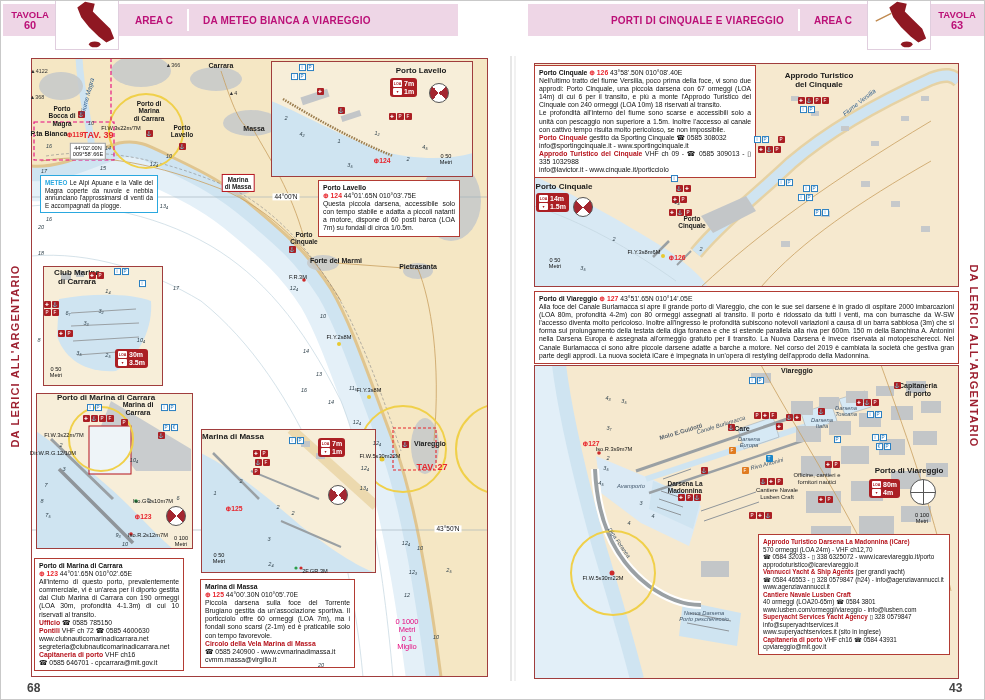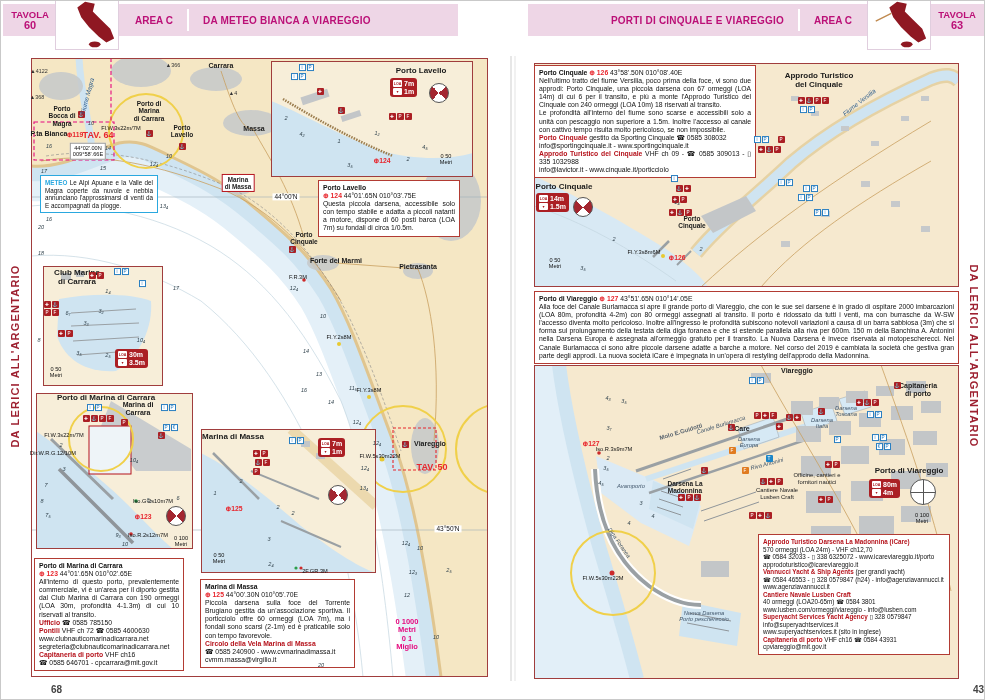--- a/index.html
+++ b/index.html
@@ -11,21 +11,21 @@
   .hr{left:527px;width:456px;justify-content:flex-end;}
   .tavblock{width:54px;text-align:center;color:#bb1077;font-weight:bold;font-size:9.5px;line-height:11px;}
   .tavnum{font-size:11px;}
   .thumb{position:absolute;top:-3px;width:62px;height:50px;background:#fff;border:1px solid #e0cede;z-index:6;}
   .thumb svg{width:100%;height:100%;}
   .areac{color:#bb1077;font-weight:bold;font-size:10px;padding:0 14px;}
   .hsep{width:2px;height:22px;background:#fff;}
   .htitle{color:#bb1077;font-weight:bold;font-size:10px;letter-spacing:.2px;padding:0 14px;}
   
   .sidelabel{position:absolute;color:#9d2030;font-weight:bold;font-size:11px;letter-spacing:1.2px;white-space:nowrap;z-index:5;}
-  .pageno{position:absolute;bottom:4px;font-size:10px;font-weight:bold;color:#444;z-index:5;margin-left:24px;}
+  .pageno{position:absolute;bottom:4px;font-size:12px;font-weight:bold;color:#444;z-index:5;}
   
   .frame{position:absolute;border:1.5px solid #a03d3d;box-sizing:border-box;z-index:10;pointer-events:none;}
   .iframe{position:absolute;border:1px solid #a03d3d;box-sizing:border-box;z-index:12;pointer-events:none;}
   .tbox{position:absolute;background:#fff;border:1px solid #b23b33;box-sizing:border-box;z-index:20;
         padding:3px 4px;font-size:6.8px;line-height:8.1px;color:#111;text-align:justify;}
   .tbox .bln{margin:0;}
   .seg-pl{font-weight:normal;}
   .seg-b{font-weight:bold;}
   .seg-rb{font-weight:bold;color:#b5121b;}
   .seg-ref{font-weight:bold;color:#e8262d;}
@@ -44,21 +44,21 @@
   .plain6{font-size:5.9px;color:#222;}
   .light{font-size:5.7px;color:#111;}
   .dep{font-size:5.5px;font-style:italic;color:#33444e;}
   .peak{font-size:5.4px;color:#333;}
   .lat{font-size:6.5px;background:#fff;padding:0 2px;color:#111;}
   .tav{font-size:9px;font-weight:bold;color:#e8262d;}
   .ref{font-size:6.8px;font-weight:bold;color:#e8262d;}
   .coordbox{font-size:5.6px;background:#fff;border:0.5px solid #999;padding:1px 2px;color:#111;}
   .ititle{font-size:8px;font-weight:bold;}
   .scale{font-size:5.6px;color:#111;}
-  .scale-mag{font-size:7.5px;font-weight:bold;color:#e5087e;}
+  .scale-mag{font-size:7.5px;font-weight:normal;color:#e5087e;}
   .svc span{display:inline-block;width:7px;height:7px;background:#ab1f24;color:#fff;font-size:4.6px;
             line-height:7px;text-align:center;margin:0 .5px;vertical-align:middle;border-radius:1px;}
   .infs span{display:inline-block;width:7px;height:7px;background:#fff;color:#2a7fc1;border:.5px solid #2a7fc1;
             font-size:4.6px;line-height:6px;text-align:center;margin:0 .5px;vertical-align:middle;box-sizing:border-box;}
   .fuel span{display:inline-block;width:7px;height:7px;background:#e07b20;color:#fff;font-size:4.6px;
             line-height:7px;text-align:center;margin:0 .5px;border-radius:1px;}
   .tbox-ic span{display:inline-block;width:7px;height:7px;background:#1c86c8;color:#fff;font-size:4.8px;
             line-height:7px;text-align:center;margin:0 .5px;border-radius:1px;}
   
   .badge{position:absolute;background:#ab1f24;border-radius:3px;color:#fff;padding:2px 3px;z-index:25;
@@ -460,21 +460,21 @@
       <div class="lb peak" style="left: 36px; top: 96px;">▲368</div>
       <div class="lb peak" style="left: 172px; top: 64px;">▲366</div>
       <div class="lb peak" style="left: 232px; top: 92px;">▲4</div>
       <div class="lb port" style="left: 61px; top: 115px;">Porto
 Bocca di
 Magra</div>
       <div class="lb svc" style="left: 80px; top: 113px;"><span>⚓</span></div>
       <div class="lb river" style="left: 86px; top: 95px; transform: translate(-50%, -50%) rotate(-75deg);">Fiume Magra</div>
       <div class="lb town" style="left: 48px; top: 133px;">P.ta Bianca</div>
       <div class="lb ref" style="left: 74px; top: 134px;">⊕119</div>
-      <div class="lb tav" style="left: 97px; top: 134px;">TAV. 64</div>
+      <div class="lb tav" style="left: 97px; top: 134px;">TAV. 39</div>
       <div class="lb coordbox" style="left: 87px; top: 150px;">44°02'.00N
 009°58'.66E</div>
       <div class="lb light" style="left: 120px; top: 127px;">Fl.W.3s22m/7M</div>
       <div class="lb port" style="left: 148px; top: 110px;">Porto di
 Marina
 di Carrara</div>
       <div class="lb svc" style="left: 148px; top: 132px;"><span>⚓</span></div>
       <div class="lb port" style="left: 181px; top: 130px;">Porto
 Lavello</div>
       <div class="lb svc" style="left: 181px; top: 145px;"><span>⚓</span></div>
@@ -485,21 +485,21 @@
 Cinquale</div>
       <div class="lb svc" style="left: 291px; top: 248px;"><span>⚓</span></div>
       <div class="lb town" style="left: 335px; top: 260px;">Forte dei Marmi</div>
       <div class="lb light" style="left: 297px; top: 276px;">F.R.3M</div>
       <div class="lb town" style="left: 417px; top: 266px;">Pietrasanta</div>
       <div class="lb light" style="left: 338px; top: 336px;">Fl.Y.2s8M</div>
       <div class="lb light" style="left: 368px; top: 389px;">Fl.Y.3s8M</div>
       <div class="lb town" style="left: 429px; top: 443px;">Viareggio</div>
       <div class="lb svc" style="left: 404px; top: 443px;"><span>⚓</span></div>
       <div class="lb light" style="left: 379px; top: 455px;">Fl.W.5s30m22M</div>
-      <div class="lb tav" style="left: 431px; top: 466px;">TAV. 50</div>
+      <div class="lb tav" style="left: 431px; top: 466px;">TAV. 27</div>
       <div class="lb lat" style="left: 447px; top: 528px;">43°50'N</div>
       <div class="lb scale-mag" style="left: 406px; top: 634px;">0      1000
 Metri
 0                    1
 Miglio</div>
       <div class="lb dep" style="left: 48px; top: 145px;">16</div>
       <div class="lb dep" style="left: 90px; top: 122px;">10</div>
       <div class="lb dep" style="left: 107px; top: 147px;">14</div>
       <div class="lb dep" style="left: 43px; top: 170px;">17</div>
       <div class="lb dep" style="left: 102px; top: 167px;">15</div>

